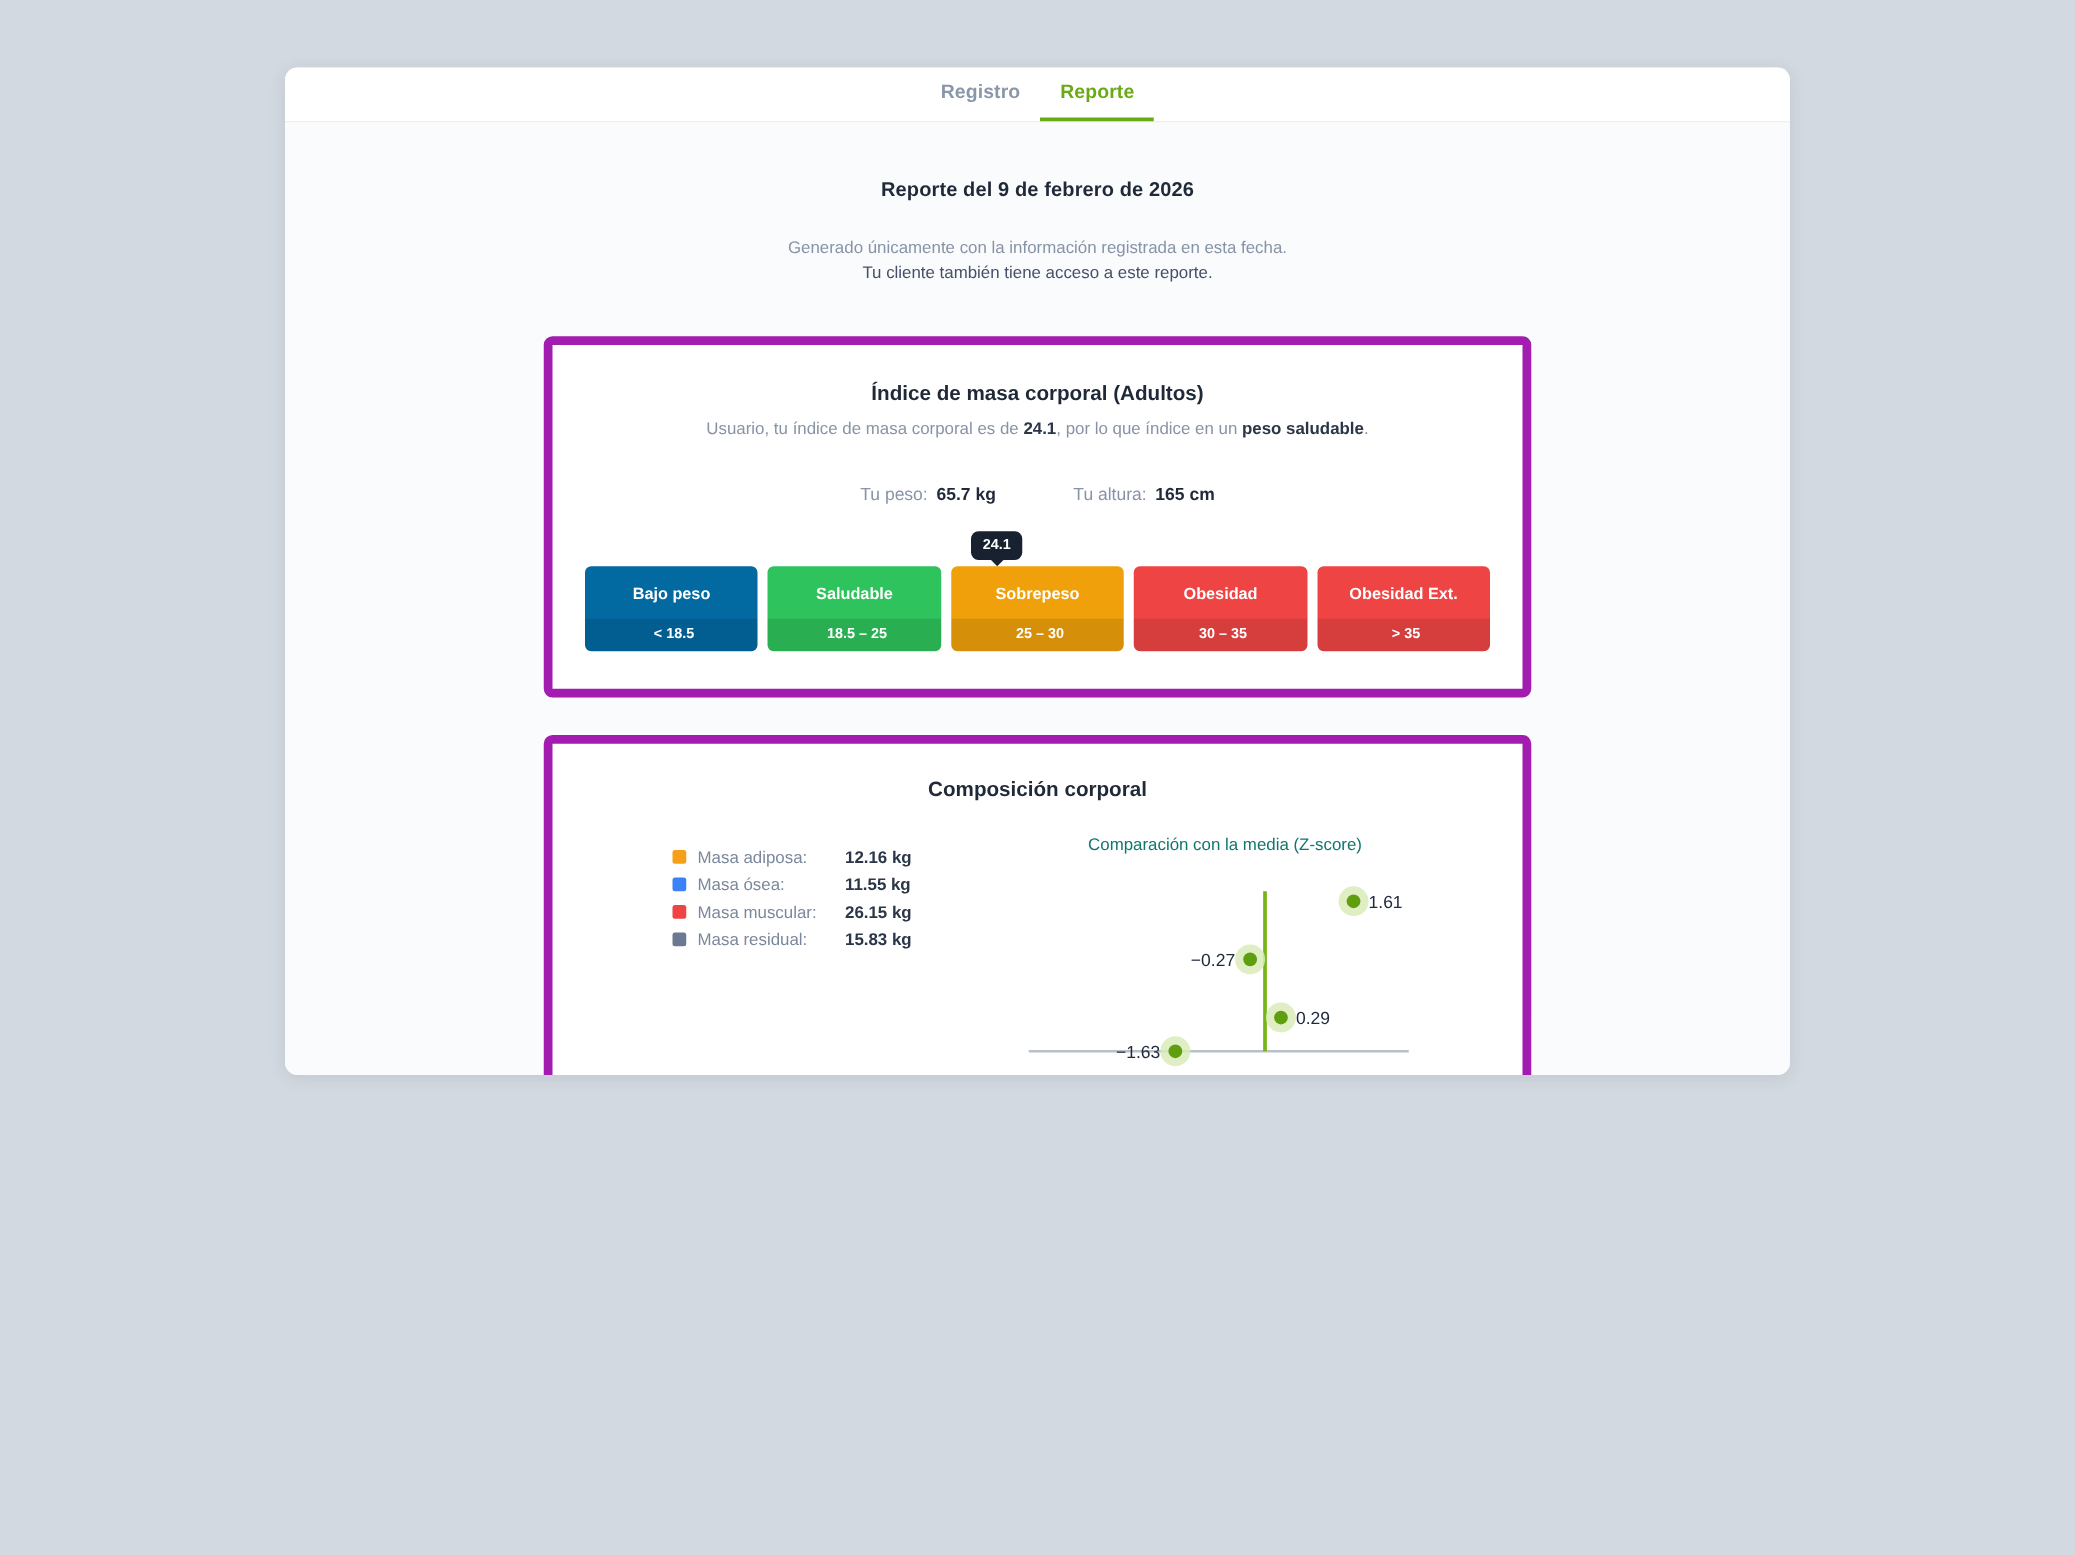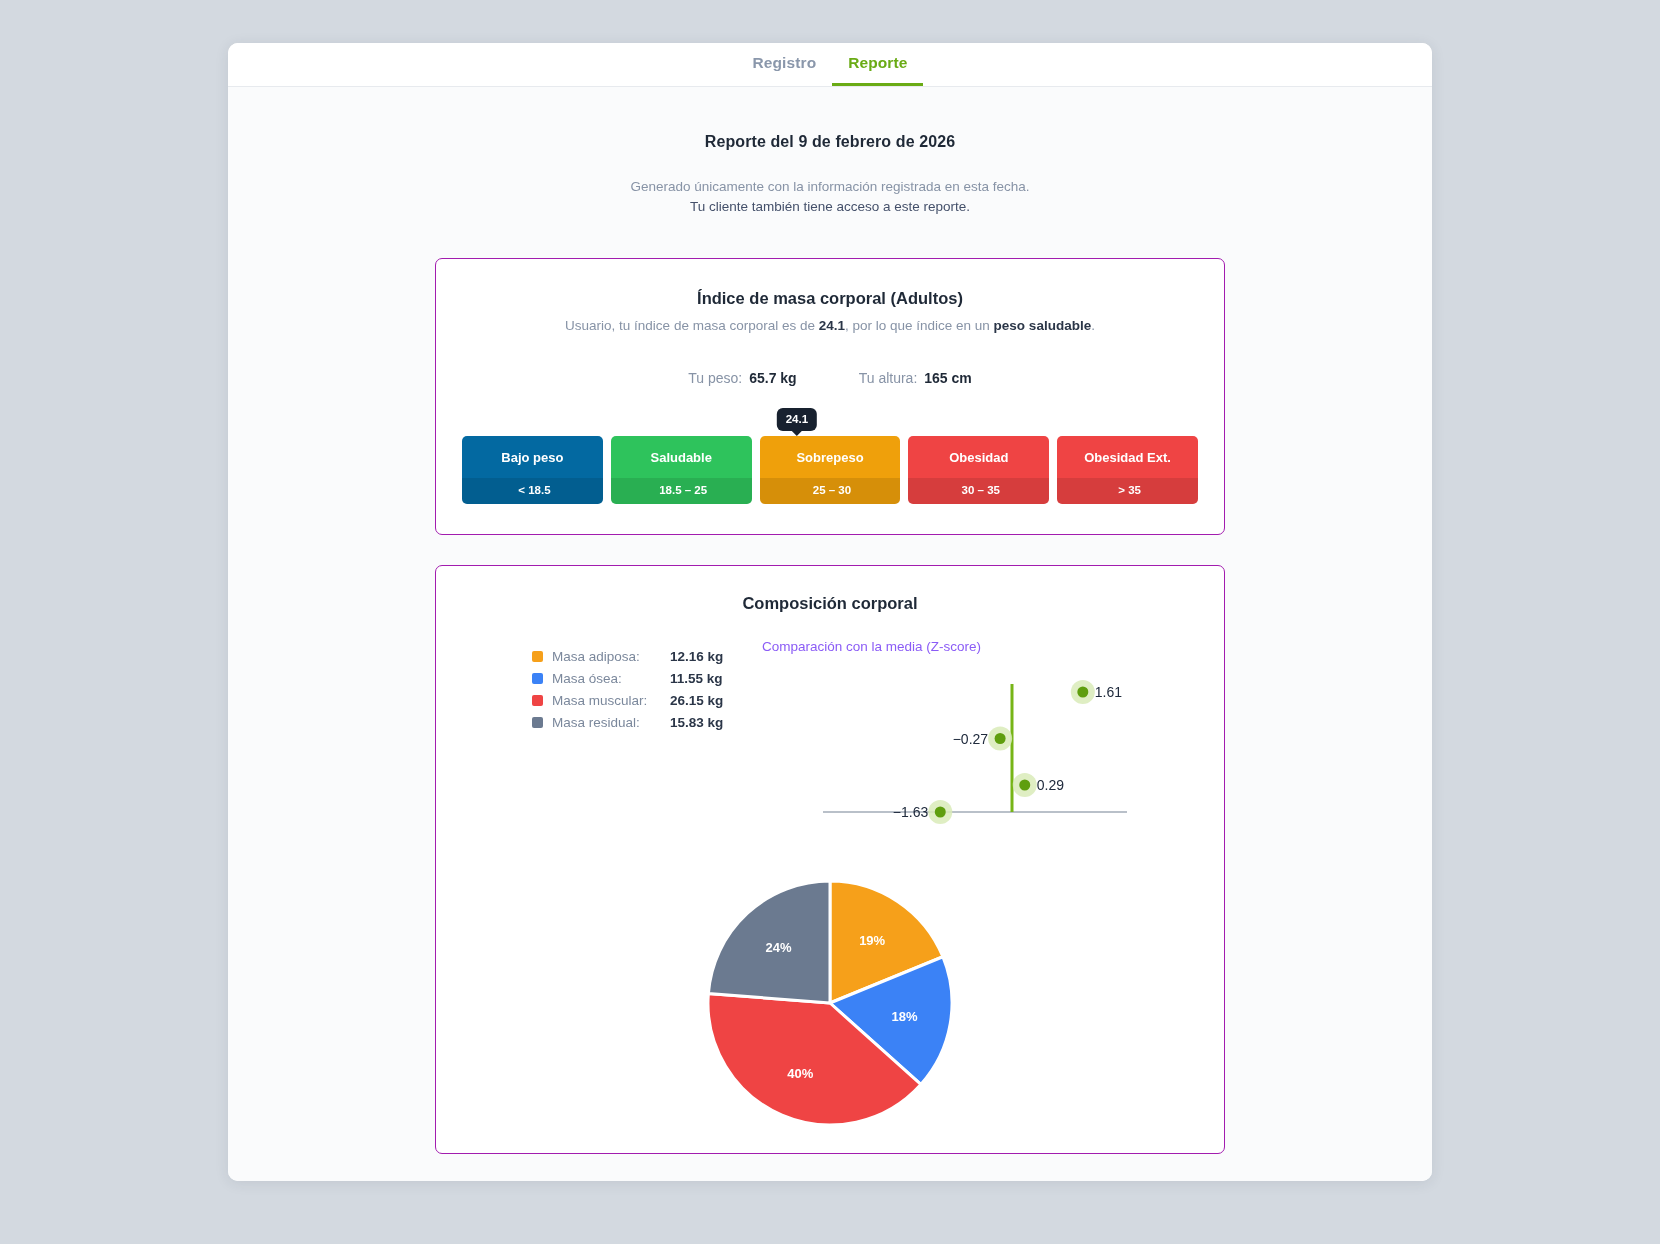--- a/index.html
+++ b/index.html
@@ -4,22 +4,22 @@
 <style>
   * { box-sizing: border-box; margin: 0; padding: 0; }
   html, body {
     width: 1660px; height: 1244px;
     background: #d3d9e0;
     font-family: "Liberation Sans", sans-serif;
     -webkit-font-smoothing: antialiased;
   }
   .app-window {
     position: absolute;
-    left: 228px; top: 43px;
-    width: 1204px; height: 1138px;
+    left: 228px; top: 54px;
+    width: 1204px; height: 806px;
     background: #ffffff;
     border-radius: 10px;
     box-shadow: 0 2px 14px rgba(40,50,70,.10);
     overflow: hidden;
   }
   
   .tabbar {
     height: 44px;
     background: #ffffff;
     border-bottom: 1px solid #e7eaee;
@@ -58,21 +58,21 @@
     color: #8793a6;
     margin-top: 26px;
     line-height: 1.45;
   }
   .report-sub .line2 { color: #44506a; display:block; }
 
   .card {
     width: 790px;
     margin: 0 auto;
     background: #ffffff;
-    border: 1px solid #a21caf;
+    border: 7px solid #a21caf;
     border-radius: 7px;
   }
   .card.bmi { margin-top: 42px; padding: 30px 26px 30px 26px; }
   .card.comp { margin-top: 30px; padding: 28px 26px 0 26px; min-height: 430px; }
 
   .card-title {
     text-align: center;
     font-size: 16.5px;
     font-weight: 700;
     color: #1f2937;
@@ -158,22 +158,23 @@
     width: 11px; height: 11px;
     border-radius: 2px;
     margin-right: 9px;
     flex: 0 0 auto;
   }
   .legend-name { width: 118px; }
   .legend-val { color: #2b3648; font-weight: 600; }
 
   .zbox { flex: 1; position: relative; }
   .z-title {
+    text-align: center;
     font-size: 13.5px;
-    color: #8b5cf6;
+    color: #0f766e;
     margin-bottom: 6px;
   }
   .z-plot { position: relative; height: 175px; }
 
   .pie-wrap { display: flex; justify-content: center; margin-top: 18px; }
 
   .label-pct {
     fill: #ffffff;
     font-size: 13px;
     font-weight: 700;

